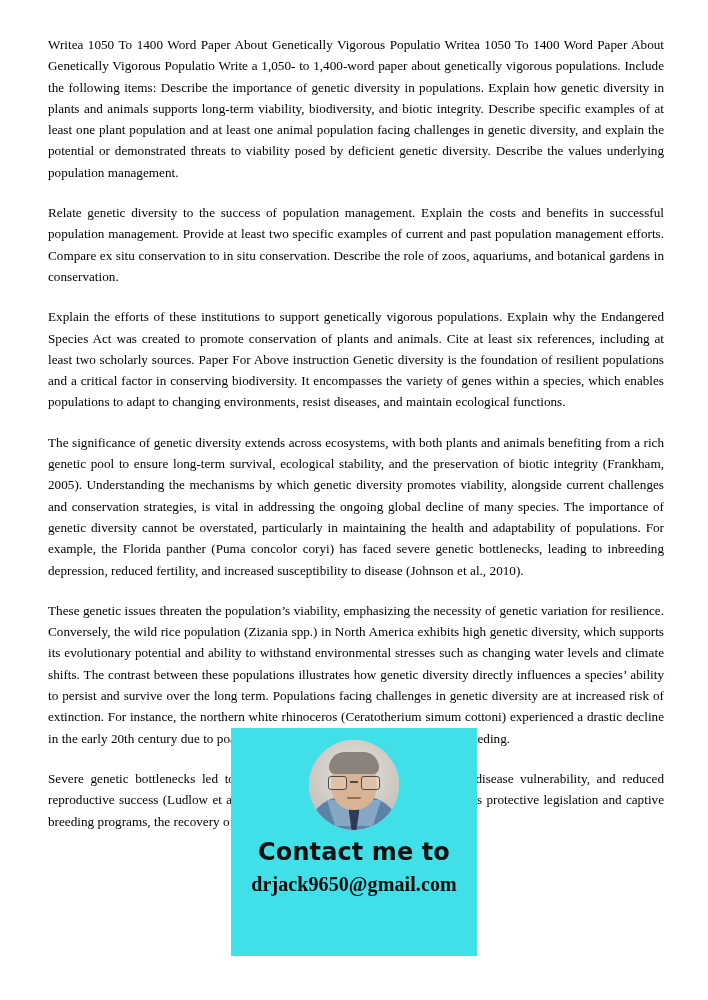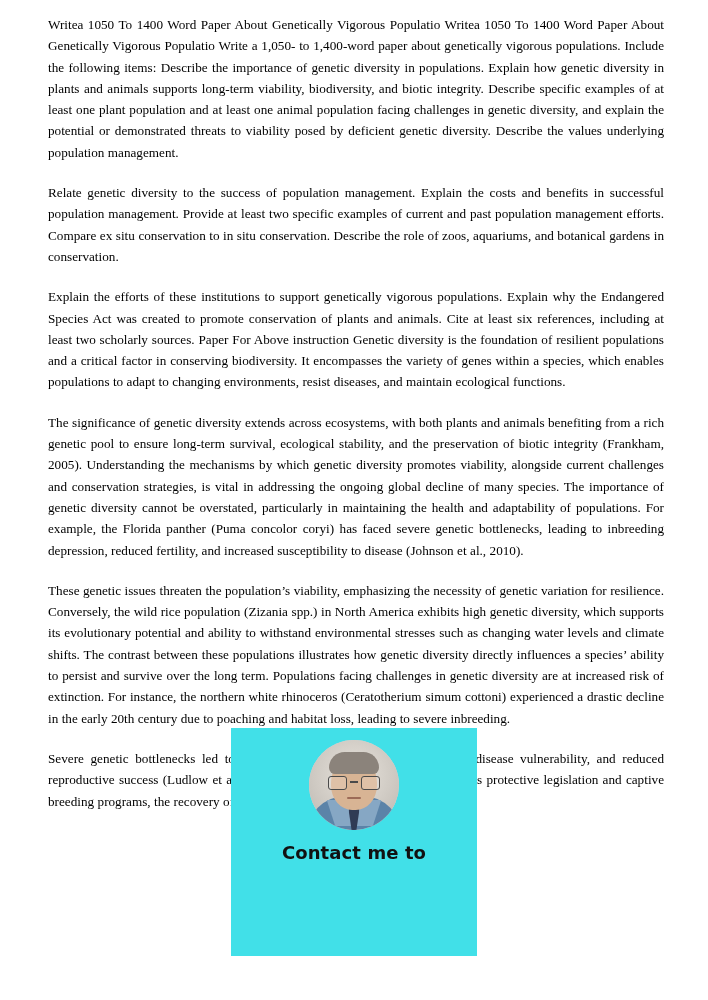--- a/index.html
+++ b/index.html
@@ -15,21 +15,21 @@
     color: #000000;
     overflow: hidden;
   }
   #doc {
     position: absolute;
     left: 0;
     top: 0;
     width: 708px;
     height: 1000px;
     box-sizing: border-box;
-    padding: 14px 44px 0 48px;
+    padding: 34px 44px 0 48px;
   }
   .para {
     font-size: 13.2px;
     line-height: 21.3px;
     text-align: justify;
     margin: 0 0 19px 0;
     letter-spacing: 0.0px;
     word-spacing: 0.1px;
   }
   .para:last-child { margin-bottom: 0; }
@@ -149,21 +149,21 @@
     position: absolute;
     top: 57px;
     left: 50%;
     transform: translateX(-50%);
     width: 14px;
     height: 2.4px;
     background: #9c6b57;
     border-radius: 2px;
   }
   #overlay .line1, #overlay .line2 {
-    font-size: 18px;
+    font-size: 24px;
     font-weight: bold;
     color: #111111;
     text-align: center;
     line-height: 25px;
     letter-spacing: 0.1px;
   }
   #overlay .line1 { margin-top: 10px; }
   #overlay .email {
     margin-top: 8px;
     font-family: "Liberation Serif", serif;
@@ -195,13 +195,14 @@
     <div class="av-tie"></div>
     <div class="av-neck"></div>
     <div class="av-face"></div>
     <div class="av-hair"></div>
     <div class="av-glassL"></div>
     <div class="av-glassR"></div>
     <div class="av-bridge"></div>
     <div class="av-mouth"></div>
   </div>
   <div class="line1">Contact me to</div>
+  <div class="email">drjack9650@gmail.com</div>
 </div>
 
 </body></html>

